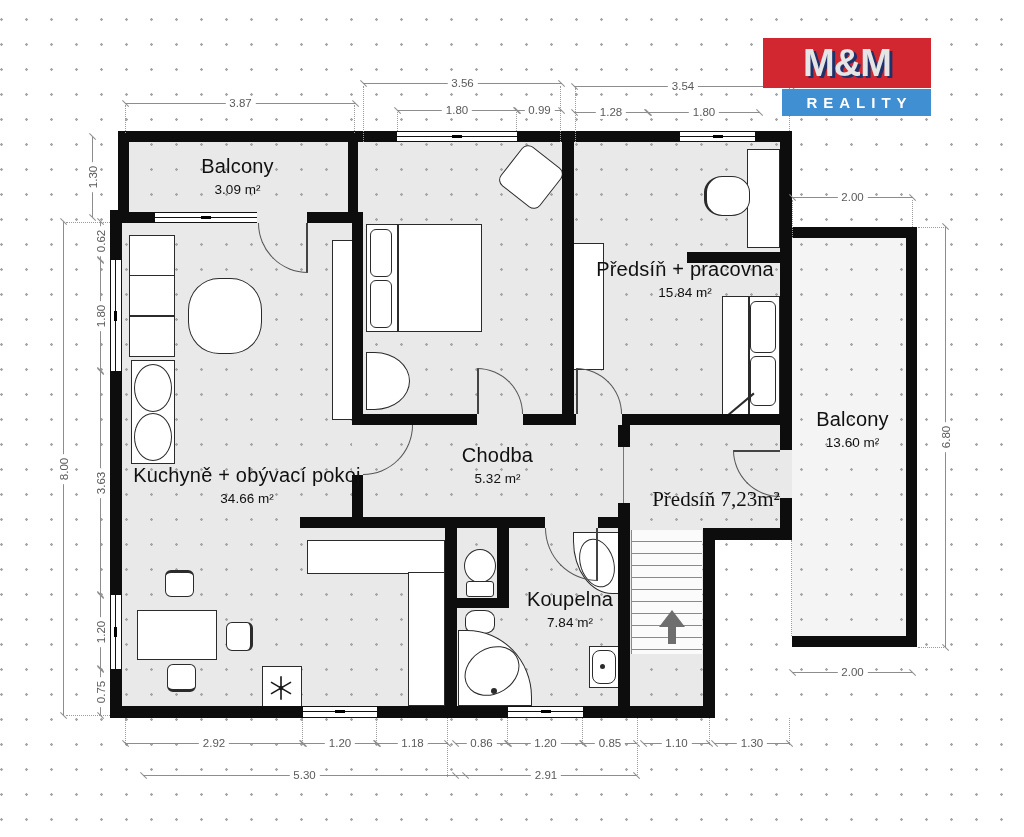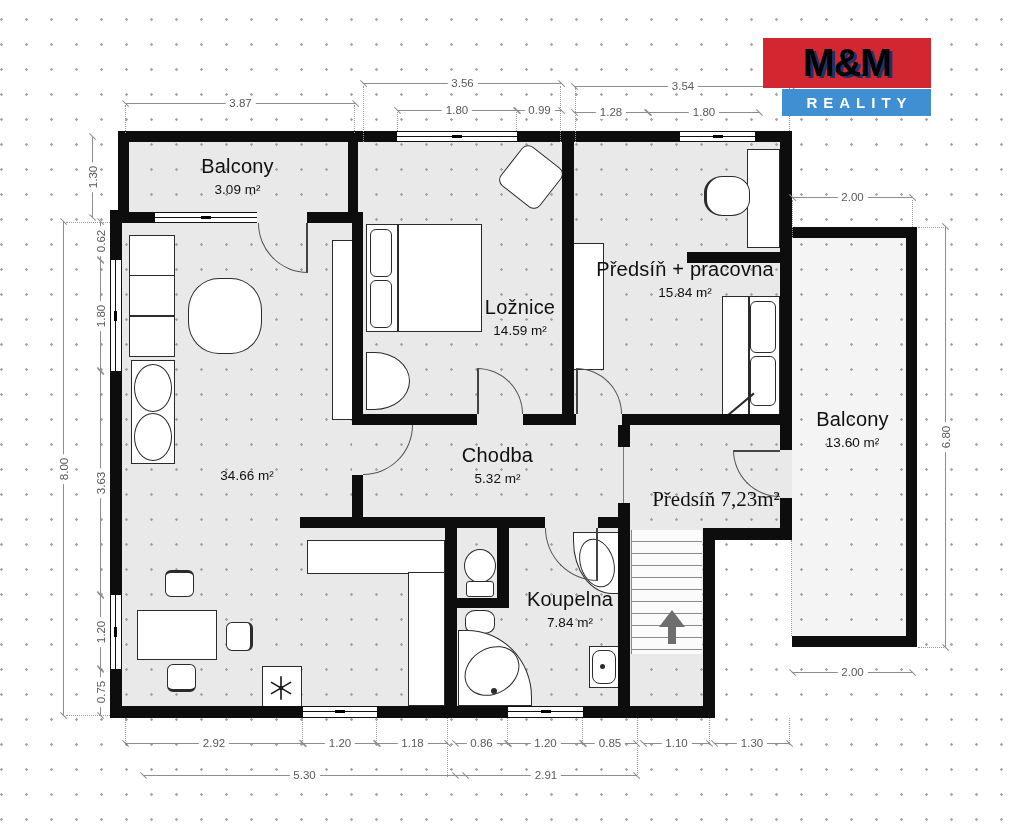--- a/index.html
+++ b/index.html
@@ -44,21 +44,21 @@
   .dim-v{position:absolute;width:1px;background:#8d8d8d;z-index:40;}
   .dim-v::before,.dim-v::after{content:"";position:absolute;width:9px;height:1.2px;background:#8d8d8d;
        transform:rotate(45deg);left:-4px;}
   .dim-v::before{top:-1px;}.dim-v::after{bottom:-1px;}
   .dim-v span{position:absolute;left:50%;top:50%;transform:translate(-50%,-50%) rotate(-90deg);
        font-size:11.5px;color:#5a5a5a;background:#fff;padding:0 4px;line-height:14px;white-space:nowrap;}
   .ext{position:absolute;width:0;border-left:1px dotted #9c9c9c;z-index:38;}
   .ext-h{position:absolute;height:0;border-top:1px dotted #9c9c9c;z-index:38;}
   .logo{position:absolute;left:763px;top:38px;width:168px;z-index:50;}
   .logo-top{height:50px;display:flex;align-items:center;justify-content:center;
-       font-weight:900;font-size:38px;color:#000000;text-shadow:3px 2px 0 #203069;letter-spacing:-1px;}
+       font-weight:900;font-size:38px;color:#e5e5e5;text-shadow:3px 2px 0 #203069;letter-spacing:-1px;}
   .logo-bottom{height:27px;margin-top:1px;display:flex;align-items:center;justify-content:center;
        font-weight:bold;font-size:15px;color:#fff;letter-spacing:6px;padding-left:6px;}
   .pillow{position:absolute;background:#fff;border:1.5px solid #2b2b2b;border-radius:6px;box-sizing:border-box;z-index:11;}
   .line{position:absolute;background:#2b2b2b;z-index:11;}
 </style>
 </head>
 <body>
 
 <div id="plan">
 
@@ -171,33 +171,30 @@
   <div class="thin" style="left:623px;top:447px;width:1px;height:56px;"></div>
   <div class="leaf" style="left:596px;top:528px;width:2px;height:53px;"></div>
   <div class="arc" style="left:545px;top:528px;width:53px;height:53px;border-left-width:1.4px;border-bottom-width:1.4px;border-bottom-left-radius:100%;"></div>
   <div class="leaf" style="left:733px;top:450px;width:47px;height:2px;"></div>
   <div class="arc" style="left:733px;top:450px;width:47px;height:47px;border-left-width:1.4px;border-bottom-width:1.4px;border-bottom-left-radius:100%;"></div>
 
   <div class="rlabel" style="left:140px;top:155px;width:195px;">
     <div class="rname">Balcony</div>
     <div class="rarea">3.09 m²</div>
   </div>
-  <div class="rlabel" style="left:455px;top:296px;width:130px;">
-    <div class="rname">Ložnice</div>
-    <div class="rarea">14.59 m²</div>
-  </div>
   <div class="rlabel" style="left:583px;top:258px;width:204px;">
     <div class="rname">Předsíň + pracovna</div>
     <div class="rarea">15.84 m²</div>
   </div>
   <div class="rlabel" style="left:795px;top:408px;width:115px;">
     <div class="rname">Balcony</div>
     <div class="rarea">13.60 m²</div>
   </div>
   <div class="rlabel" style="left:130px;top:464px;width:234px;">
+    <div class="rname">Kuchyně + obývací pokoj</div>
     <div class="rarea">34.66 m²</div>
   </div>
   <div class="rlabel" style="left:440px;top:444px;width:115px;">
     <div class="rname">Chodba</div>
     <div class="rarea">5.32 m²</div>
   </div>
   <div class="rlabel serif" style="left:636px;top:487px;width:160px;">
     <span>Předsíň 7,23m²</span>
   </div>
   <div class="rlabel" style="left:505px;top:588px;width:130px;">

